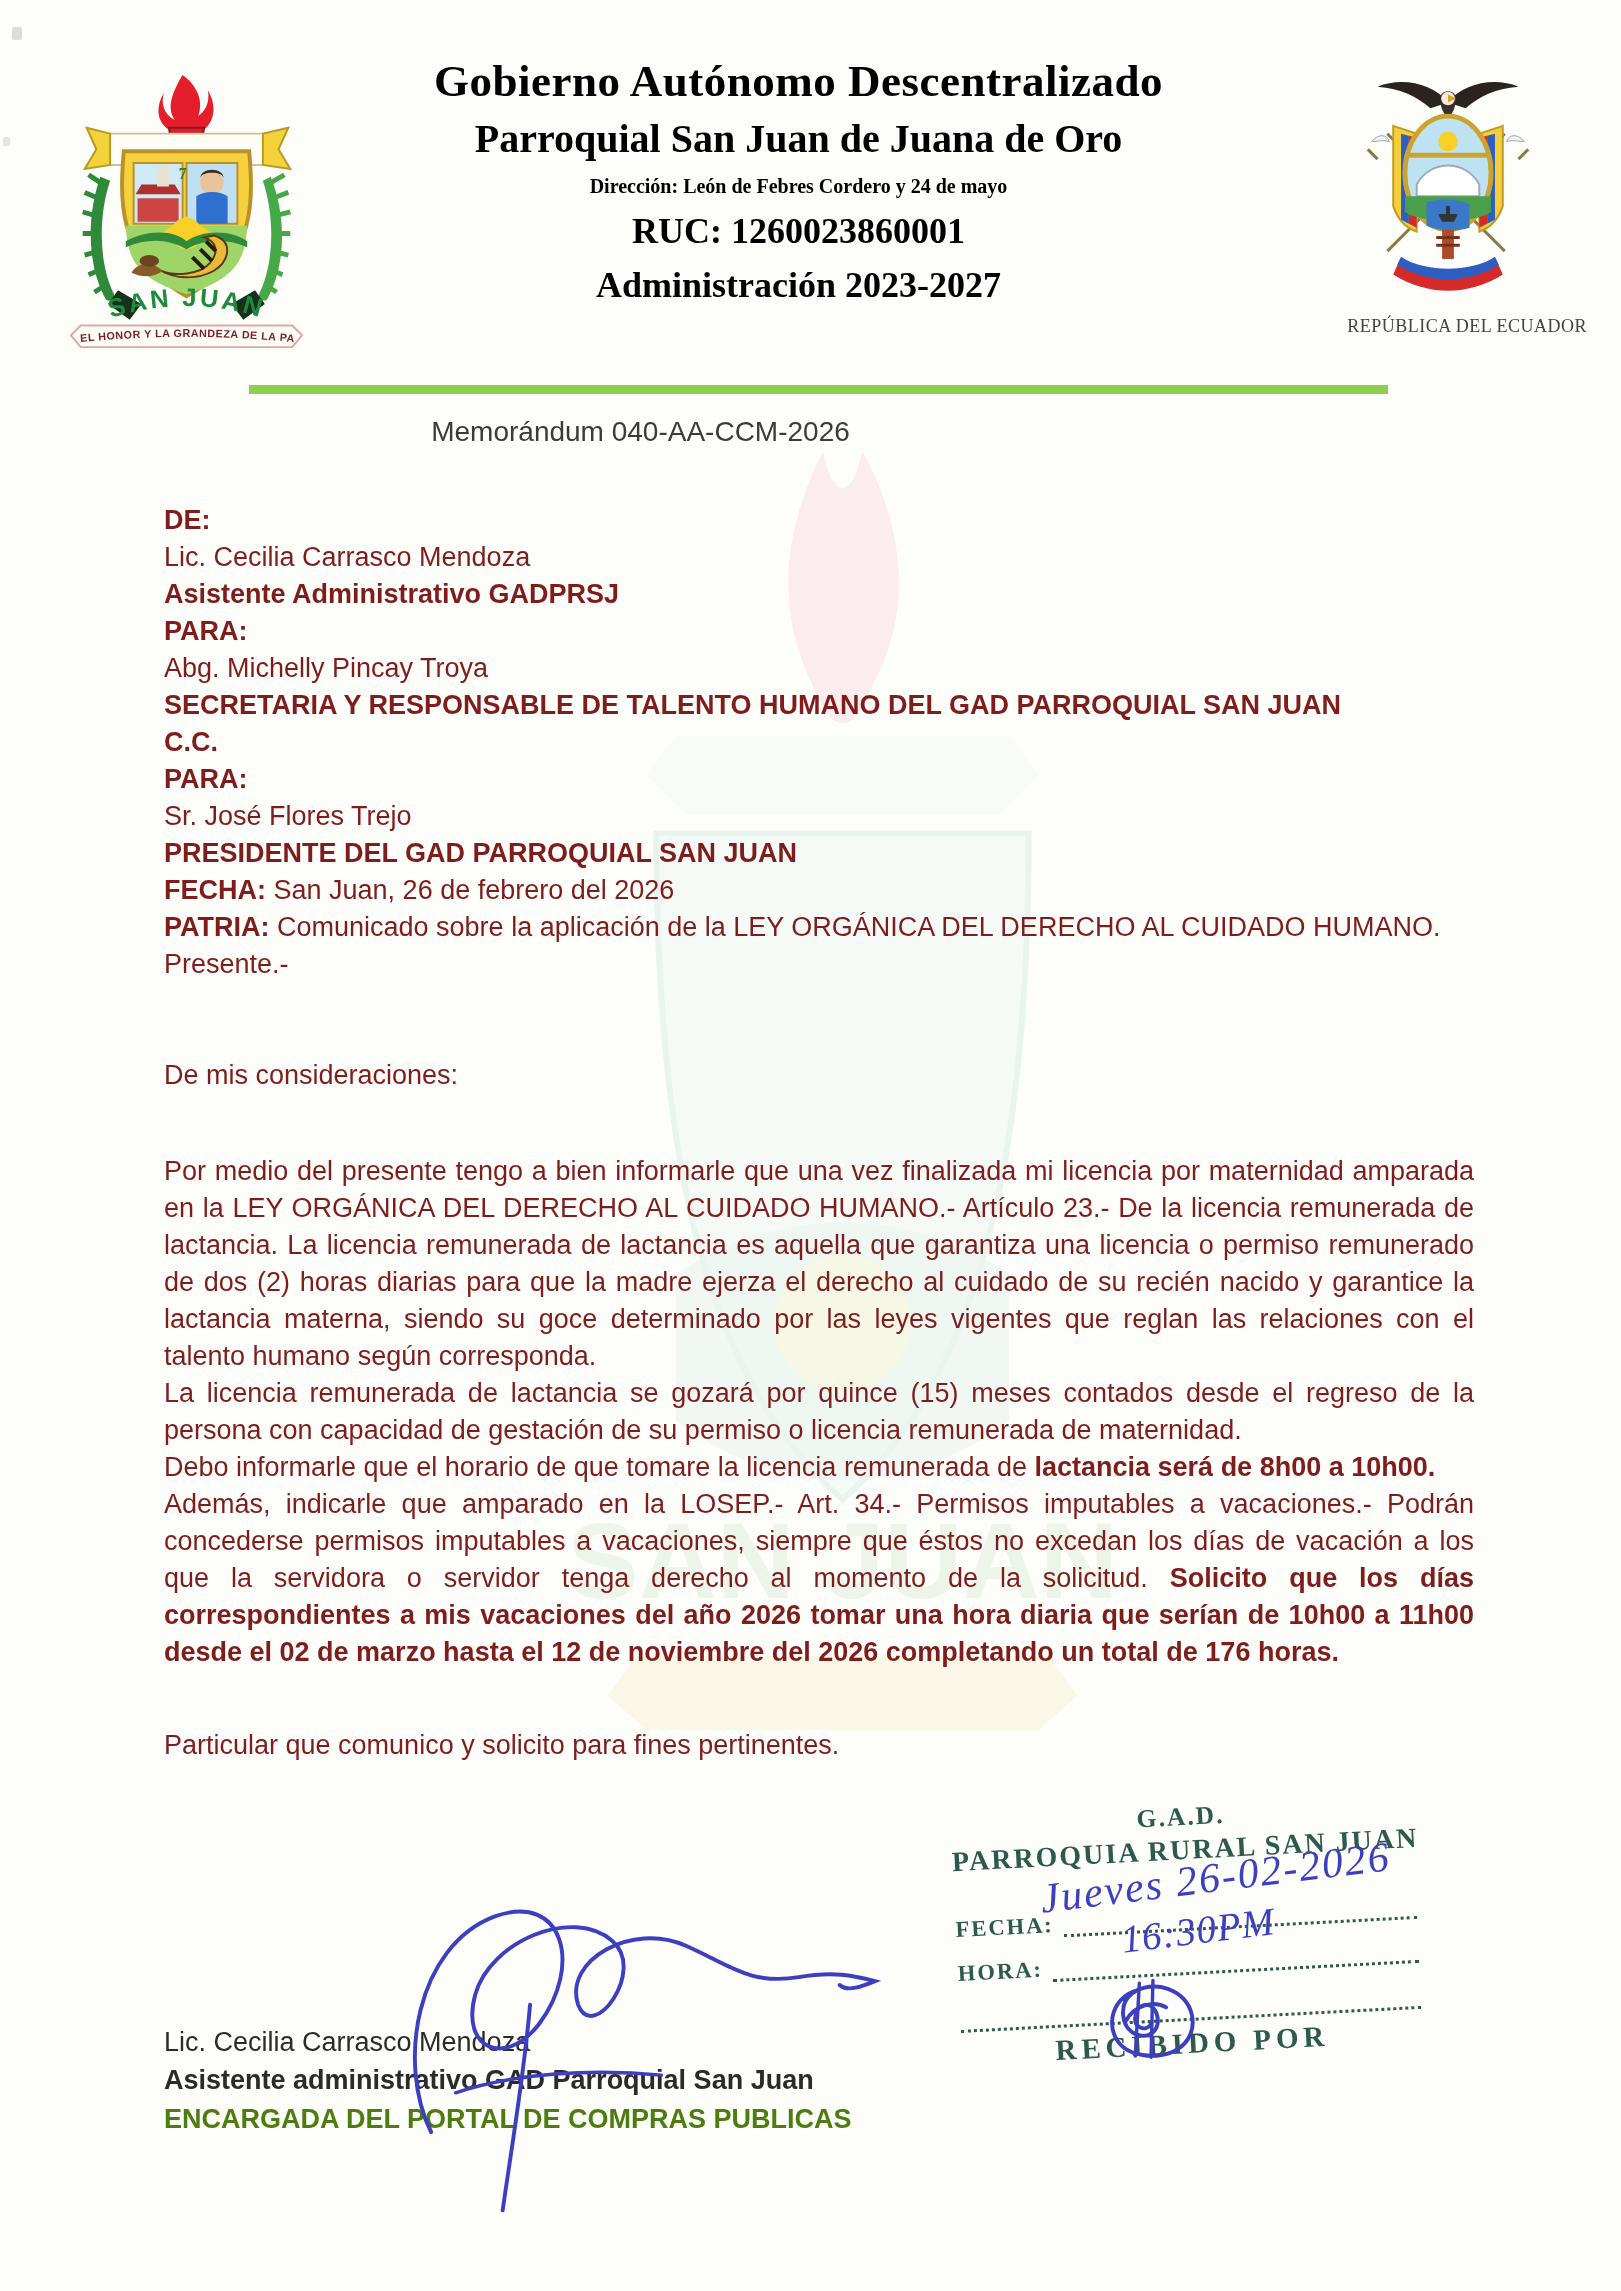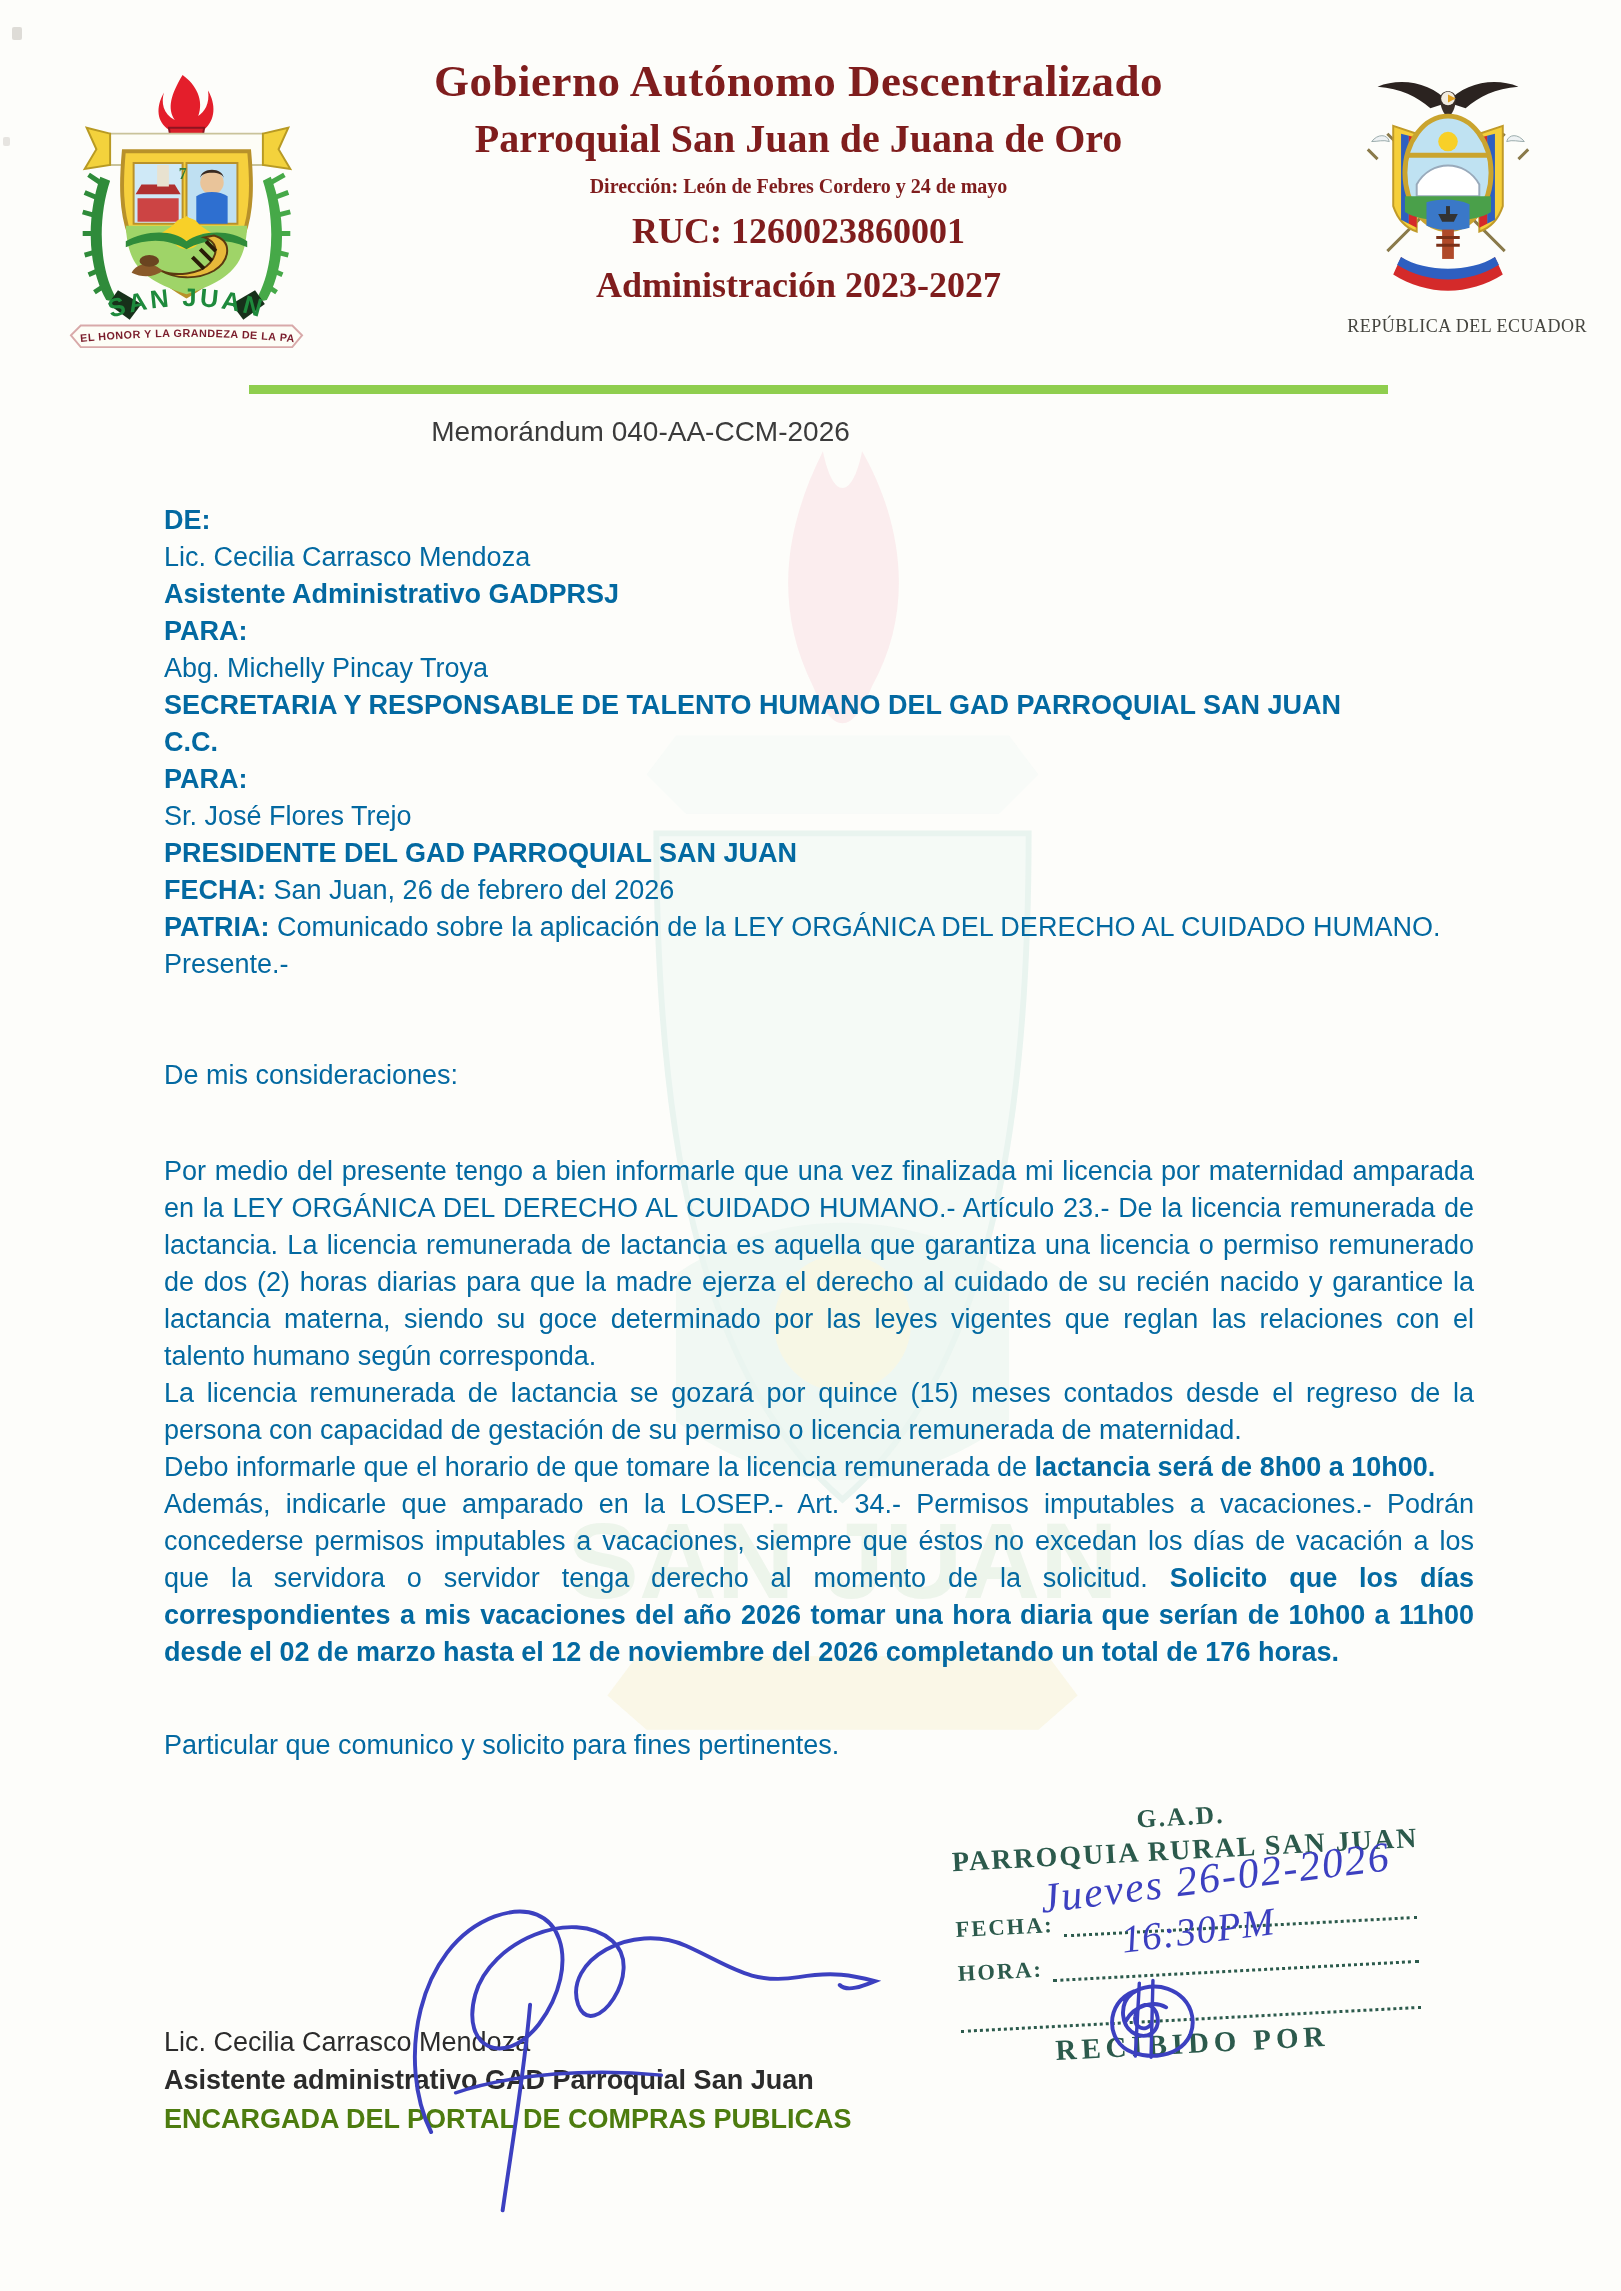--- a/index.html
+++ b/index.html
@@ -2,38 +2,38 @@
 <html><head>
 <meta charset="utf-8">
 <style>
   * { margin:0; padding:0; box-sizing:border-box; }
   html,body { background:#ffffff; }
   body { width:1621px; height:2292px; font-family:"Liberation Sans", sans-serif; }
   .page { position:relative; width:1621px; height:2292px; background:#fdfdfa; overflow:hidden; }
 
   
   .header-center { position:absolute; left:286px; top:55px; width:1025px; text-align:center;
-                   font-family:"Liberation Serif", serif; font-weight:bold; color:#7f1d1d; z-index:2; }
+                   font-family:"Liberation Serif", serif; font-weight:bold; color:#000000; z-index:2; }
   .h1 { font-size:45px; letter-spacing:0.5px; }
   .h2 { font-size:40px; margin-top:8px; }
   .h3 { font-size:20px; margin-top:12.7px; }
   .h4 { font-size:36px; margin-top:12px; }
   .green-rule { position:absolute; left:249px; top:385px; width:1139px; height:8.8px; background:#8fce4e; z-index:2; }
 
   .crest-left  { position:absolute; left:67px;  top:69px; width:239px; height:284px; z-index:2; }
   .crest-right { position:absolute; left:1358px; top:65px; width:180px; height:247px; z-index:2; }
   .crest-caption { position:absolute; left:1309px; top:316px; width:278px; text-align:right;
                    font-family:"Liberation Serif", serif; font-size:18px; color:#45453f; letter-spacing:0.5px; z-index:2; }
 
   
   .memo-title { position:absolute; left:0; top:416px; width:1281px; text-align:center;
                 font-size:28px; color:#3b3b3b; z-index:2; }
 
   .content { position:absolute; left:164px; top:502px; width:1310px; font-size:27px;
-             line-height:37px; color:#0369a1; z-index:2; }
+             line-height:37px; color:#7f1d1d; z-index:2; }
   .content p { margin:0; }
   .just { text-align:justify; }
   .b { font-weight:bold; }
   .gap1 { height:74px; } .gap2 { height:59px; } .gap3 { height:56px; }
 
   
   .sig-scribble { position:absolute; left:338px; top:1887px; width:588px; height:343px; z-index:4; }
   .sig-name   { position:absolute; left:164px; top:2027px; font-size:27px; color:#2b2b2b; z-index:3; }
   .sig-title1 { position:absolute; left:164px; top:2065px; font-size:27px; font-weight:bold; color:#2b2b2b; z-index:3; }
   .sig-title2 { position:absolute; left:164px; top:2104px; font-size:27px; font-weight:bold; color:#4d7c0f; z-index:3; }

